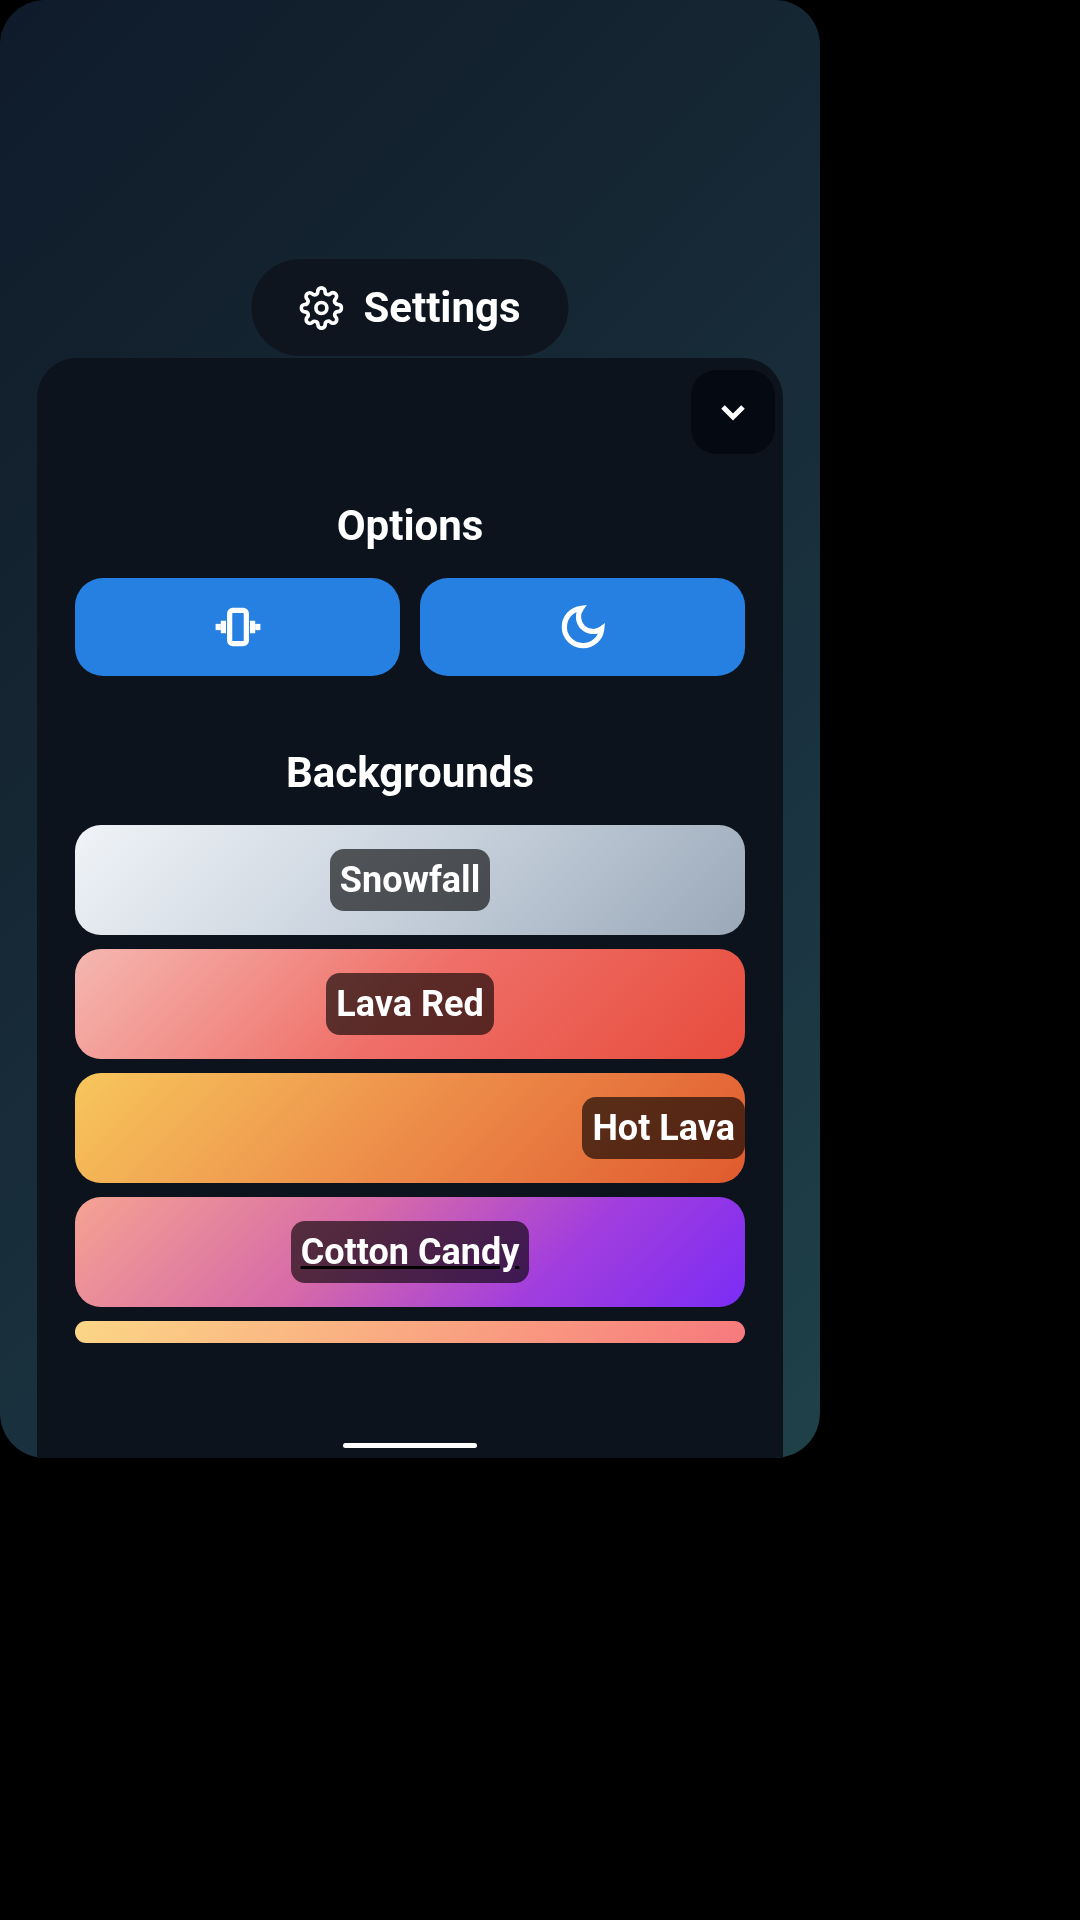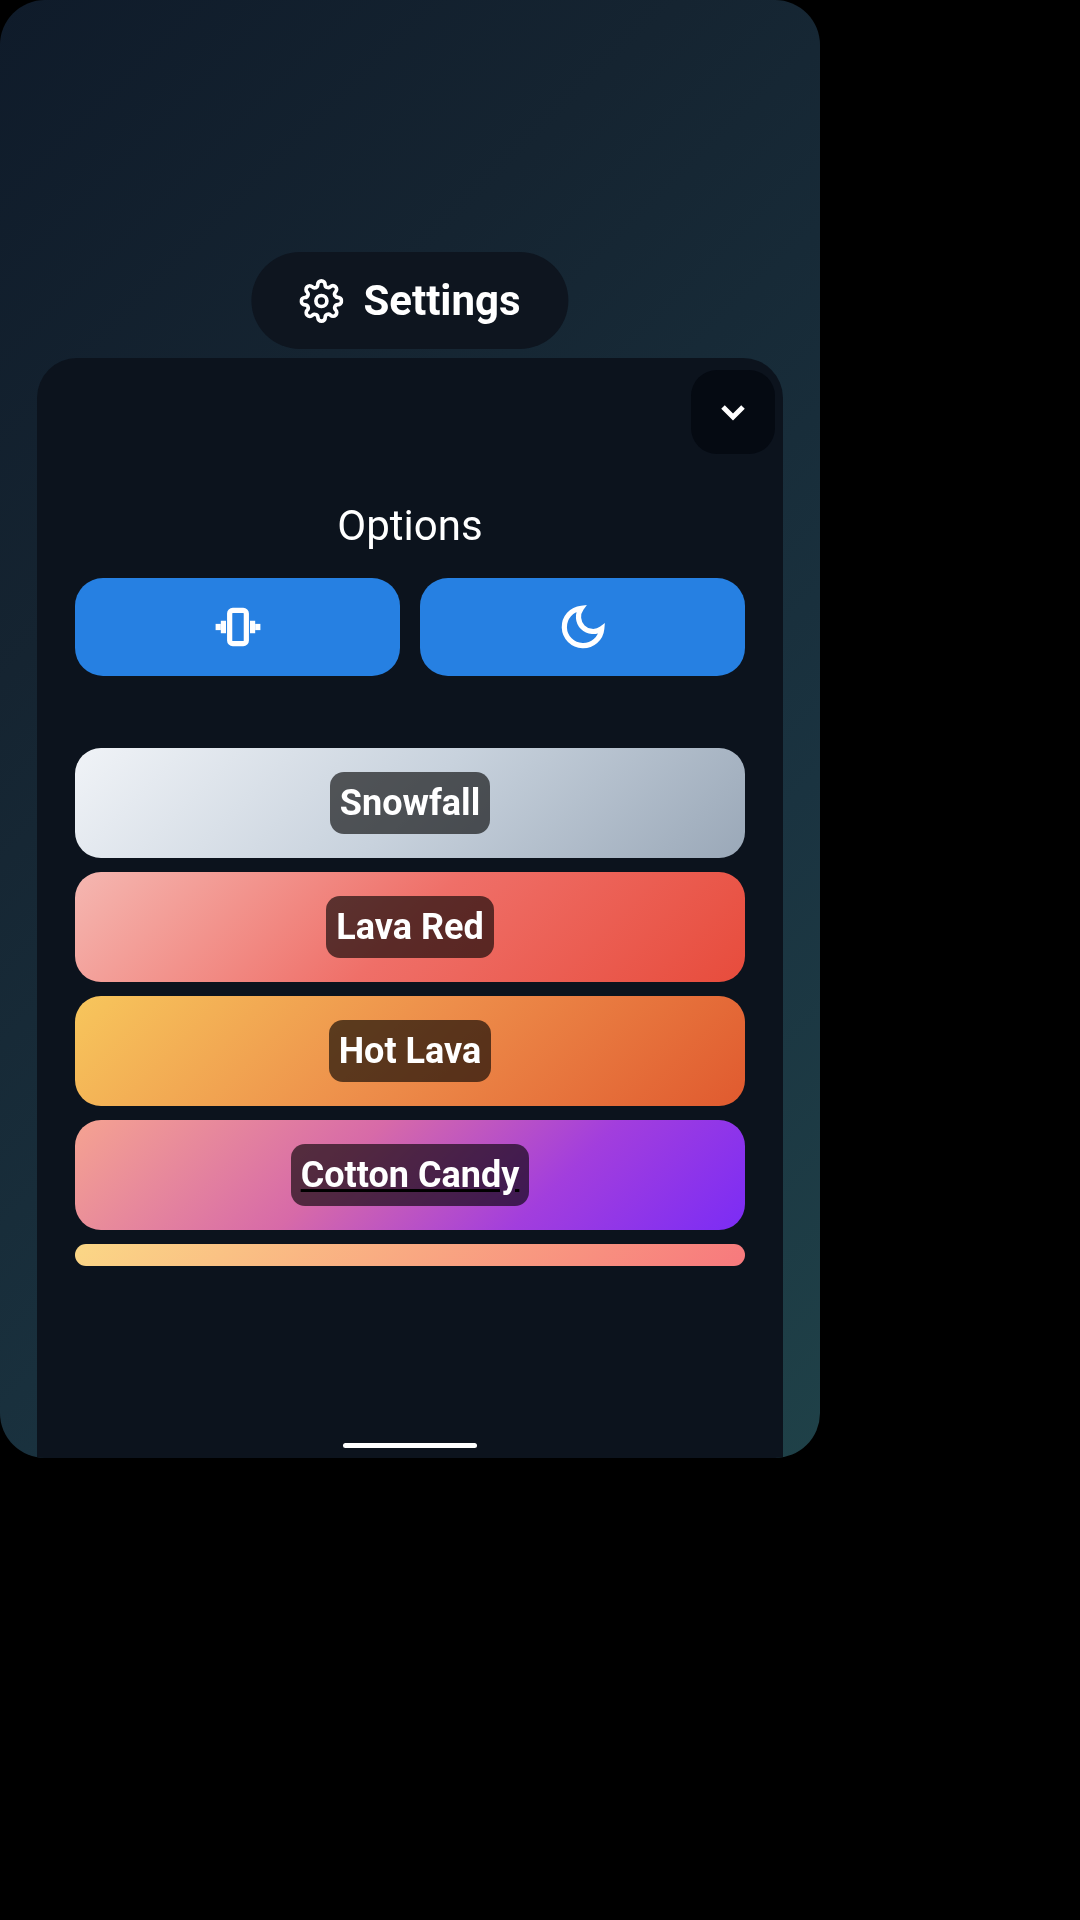--- a/index.html
+++ b/index.html
@@ -21,21 +21,21 @@
       width: 100%;
       height: 100%;
       background: linear-gradient(135deg, #0f1b2a 0%, #152431 30%, #1a3340 70%, #1f4148 100%);
       border-radius: 45px;
       overflow: hidden;
       position: relative;
     }
     
     .settings-badge {
       position: absolute;
-      top: 252px;
+      top: 259px;
       left: 50%;
       transform: translateX(-50%);
       background: #0e151f;
       border-radius: 50px;
       padding: 24px 48px;
       display: flex;
       align-items: center;
       gap: 20px;
       z-index: 2;
       text-align: center;
@@ -82,21 +82,21 @@
       width: 40px;
       height: 40px;
       stroke: #fff;
       stroke-width: 3;
       fill: none;
     }
     
     .section-title {
       color: #fff;
       font-size: 42px;
-      font-weight: 400;
+      font-weight: 700;
       text-align: center;
       margin-bottom: 28px;
     }
     
     .options-section {
       margin-top: 105px;
     }
     
     .options-row {
       display: flex;
@@ -144,21 +144,21 @@
       color: #fff;
       font-size: 36px;
       font-weight: 700;
       padding: 10px 10px;
       border-radius: 14px;
     }
     
     .bg-snowfall { background: linear-gradient(135deg, #f0f3f7 0%, #c8d2dd 50%, #9aa8b8 100%); }
     .bg-faded-red { background: linear-gradient(135deg, #f5b7b1 0%, #ef6f68 50%, #e74c3c 100%); }
     .bg-sunset { background: linear-gradient(135deg, #b81d3a 0%, #8e1b3a 50%, #3d0f2a 100%); }
-    .bg-hot-lava { background: linear-gradient(135deg, #f7c65c 0%, #ed8d4a 50%, #e05a2f 100%); }
+    .bg-hot-lava { background: linear-gradient(135deg, #f7c65c 0%, #ed8d4a 50%, #e05a2f 100%); justify-content: flex-end; }
     .bg-cotton-candy { background: linear-gradient(135deg, #f5a391 0%, #d76aa8 40%, #a23edd 70%, #7b2cf5 100%); text-decoration: underline; }
     .bg-extra { background: linear-gradient(135deg, #fbd786 0%, #f7797d 100%); }
     
     .home-indicator {
       position: absolute;
       bottom: 10px;
       left: 50%;
       transform: translateX(-50%);
       width: 134px;
       height: 5px;
@@ -202,20 +202,21 @@
         </div>
         <div class="option-button">
           <svg viewBox="0 0 24 24">
             <path d="M21 12.79A9 9 0 1 1 11.21 3 7 7 0 0 0 21 12.79z"></path>
           </svg>
         </div>
       </div>
     </div>
 
     <div>
+      <div class="section-title">Backgrounds</div>
       <div class="backgrounds-list">
         <div class="bg-item bg-snowfall">
           <span class="bg-label">Snowfall</span>
         </div>
         <div class="bg-item bg-faded-red">
           <span class="bg-label">Lava Red</span>
         </div>
         <div class="bg-item bg-hot-lava">
           <span class="bg-label">Hot Lava</span>
         </div>

